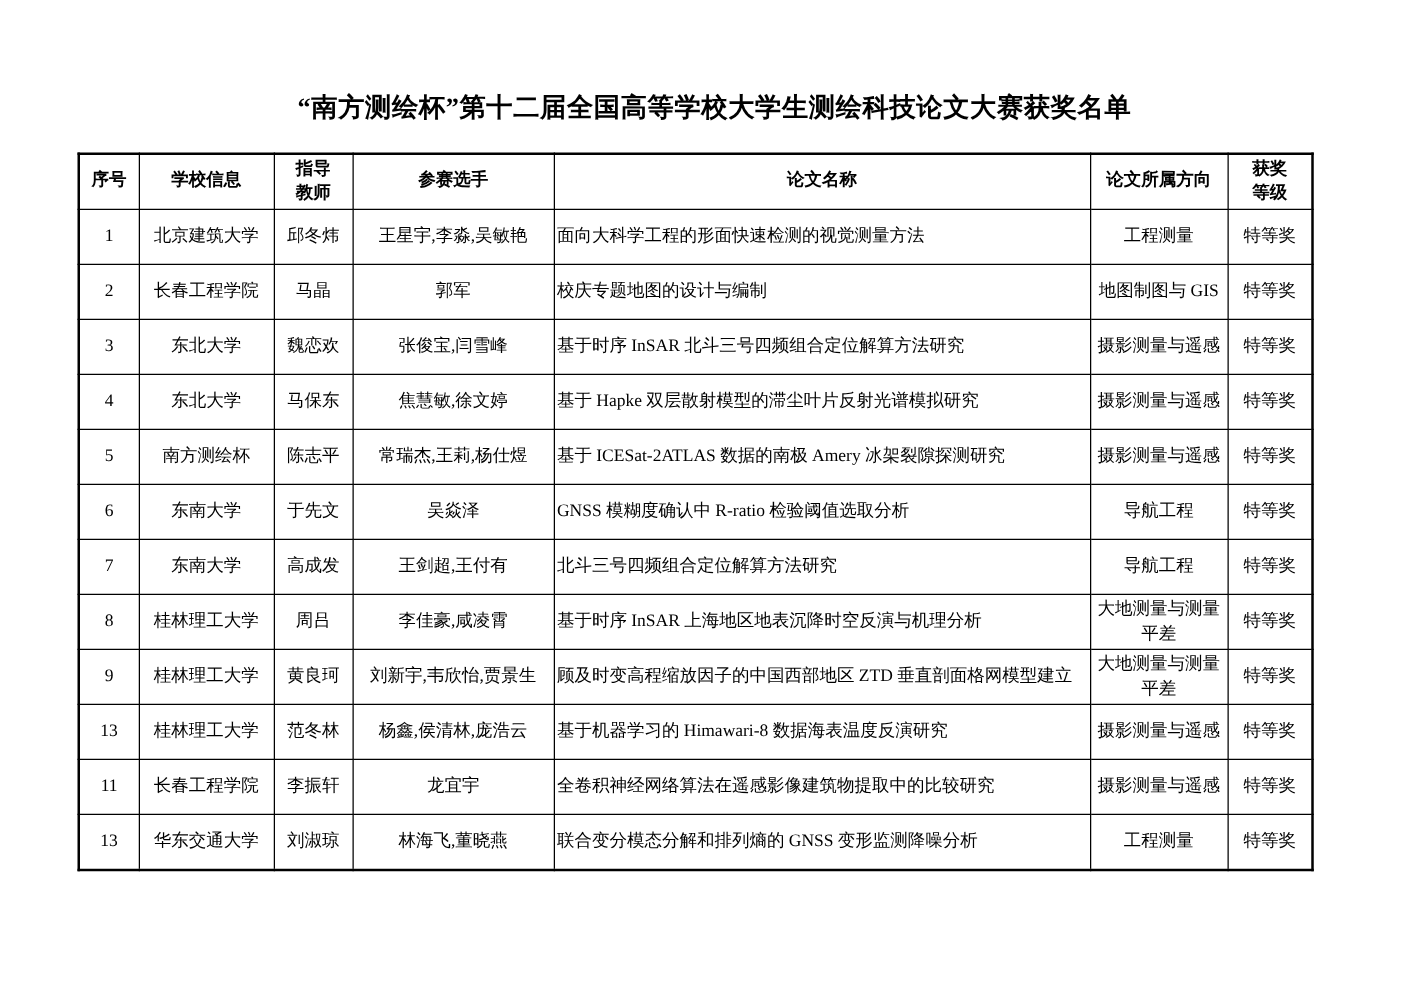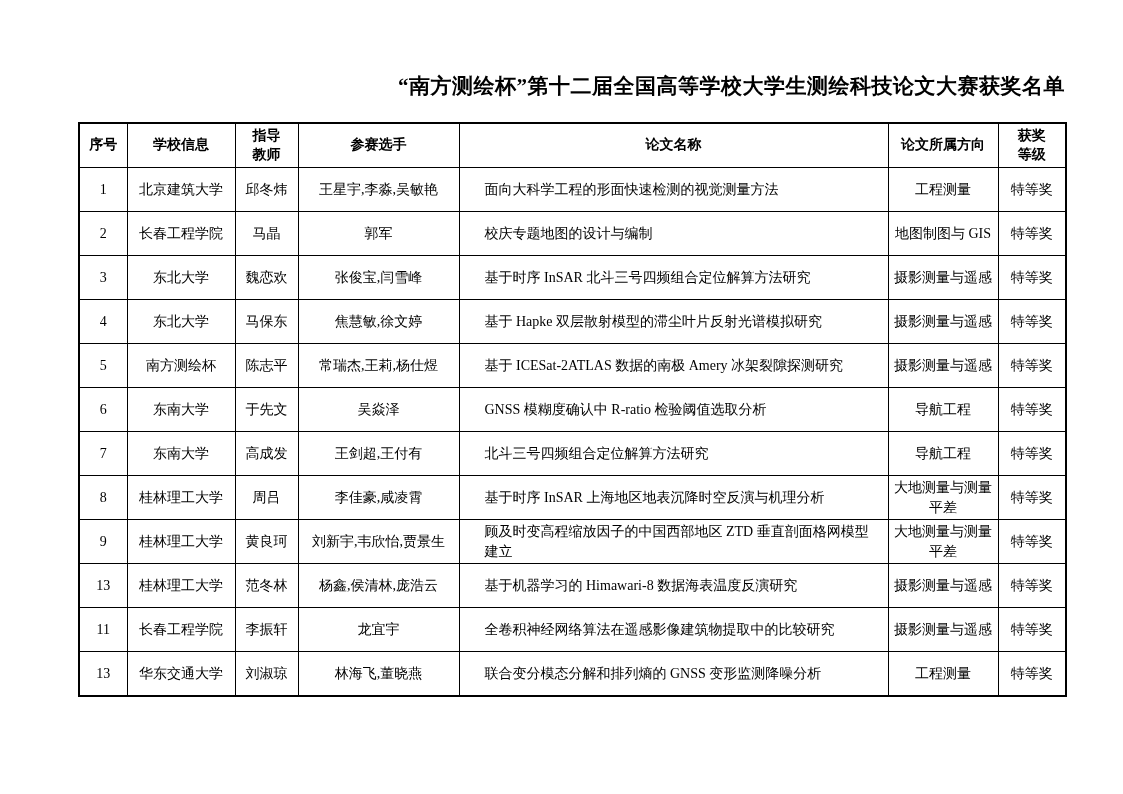--- a/index.html
+++ b/index.html
@@ -14,31 +14,31 @@
     font-family: "Liberation Serif", "DejaVu Serif", serif;
     color: #000;
     overflow: hidden;
   }
   .page-title {
     margin: 0;
     position: absolute;
     top: 72px;
     left: 78px;
     width: 987px;
-    text-align: right;
+    text-align: center;
     font-size: 21px;
     font-weight: bold;
     font-family: "Liberation Serif", "DejaVu Serif", serif;
     letter-spacing: 0.5px;
     white-space: nowrap;
   }
   table.award-table {
     position: absolute;
     top: 122px;
-    left: 78px;
+    left: 62px;
     width: 989px;
     border-collapse: collapse;
     table-layout: fixed;
     border: 2px solid #000;
   }
   col.c-no        { width: 48px; }
   col.c-school    { width: 108px; }
   col.c-advisor   { width: 63px; }
   col.c-team      { width: 161px; }
   col.c-paper     { width: 429px; }
@@ -63,21 +63,21 @@
     font-size: 14px;
     text-align: center;
     vertical-align: middle;
     line-height: 1.4;
     padding: 1px 5px;
     overflow: hidden;
     font-family: "Liberation Serif", "DejaVu Serif", serif;
   }
   .award-table td[data-field="paper"] {
     text-align: left;
-    padding-left: 25px;
+    padding-left: 2px;
     padding-right: 8px;
   }
 </style>
 </head>
 <body>
 
 <h1 class="page-title">“南方测绘杯”第十二届全国高等学校大学生测绘科技论文大赛获奖名单</h1>
 
 <table class="award-table">
   <colgroup>

